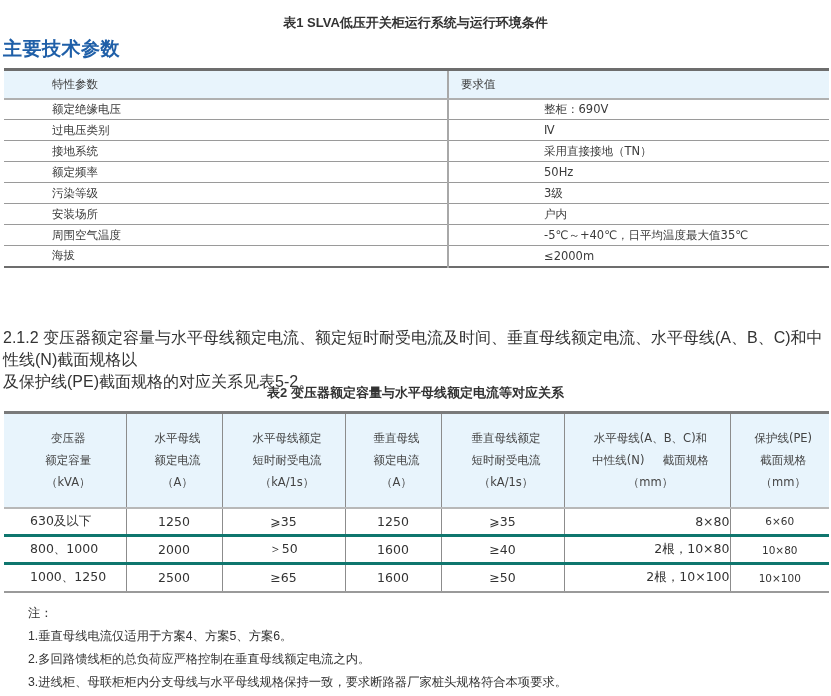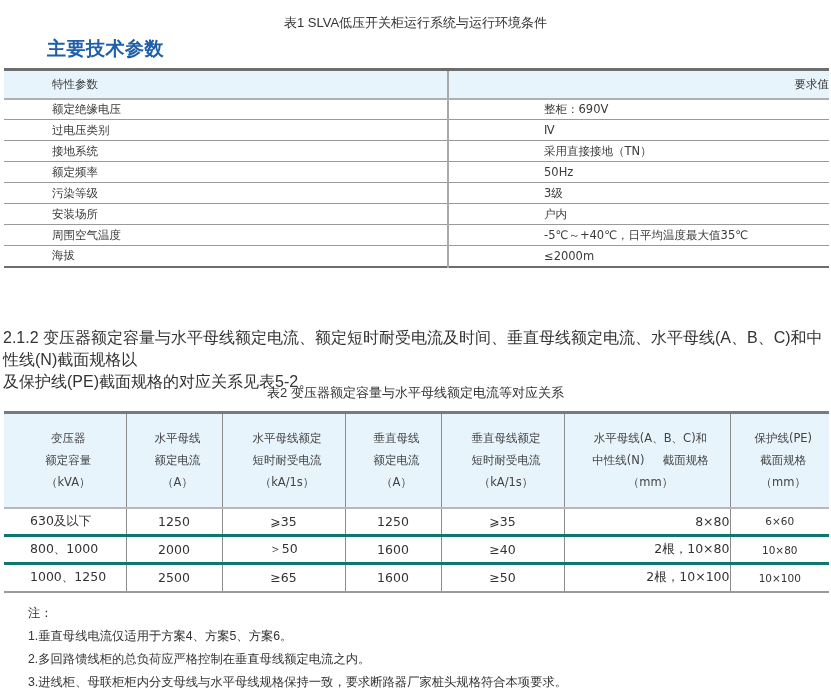--- a/index.html
+++ b/index.html
@@ -1,47 +1,46 @@
 <!DOCTYPE html>
 <html><head>
 <meta charset="utf-8">
 <style>
   * { box-sizing: border-box; margin: 0; padding: 0; }
   html, body { width: 831px; height: 696px; background: #ffffff; overflow: hidden; }
   body { font-family: "DejaVu Sans", "Liberation Sans", sans-serif; color: #3a3a3a; position: relative; }
 
   .caption {
     position: absolute; left: 0; width: 831px; text-align: center;
-    font-size: 13px; color: #333333; font-family: "Liberation Sans", "DejaVu Sans", sans-serif;
+    font-size: 13px; color: #333333; font-family: "Liberation Sans", "DejaVu Sans", sans-serif; font-weight: bold;
   }
   #t1-caption { top: 14px; }
   #t2-caption { top: 384px; }
 
   .section-title {
     position: absolute; left: 3px; top: 36px;
     font-size: 19px; font-weight: bold; color: #1f5fa8;
     letter-spacing: 0.5px;
     font-family: "DejaVu Sans", sans-serif;
-    margin-left: 44px;
   }
 
   
   .t1 {
     position: absolute; left: 4px; top: 68px; width: 825px;
     border-collapse: collapse; font-size: 11.5px;
     border-top: 3px solid #6d6d6d;
     border-bottom: 2px solid #6d6d6d;
   }
   .t1 td, .t1 th { height: 21px; padding: 0; vertical-align: middle; font-weight: normal; }
   .t1 thead th { height: 29px; background: #e8f4fc; border-bottom: 2px solid #b0b0b0; }
   .t1 tbody tr { border-bottom: 1px solid #9a9a9a; }
   .t1 tbody tr:last-child { border-bottom: none; }
   .t1 .c1 { width: 444px; padding-left: 48px; text-align: left; border-right: 2px solid #a8a8a8; }
   .t1 .c2 { padding-left: 95px; text-align: left; }
-  .t1 thead .c2 { padding-left: 0; text-align: right; }
+  .t1 thead .c2 { padding-left: 12px; text-align: left; }
 
   .para {
     position: absolute; left: 3px; top: 327px; width: 828px;
     font-size: 16px; line-height: 22px; color: #333333;
     font-family: "Liberation Sans", "DejaVu Sans", sans-serif;
   }
 
   
   .t2 {
     position: absolute; left: 4px; top: 411px; width: 825px;

